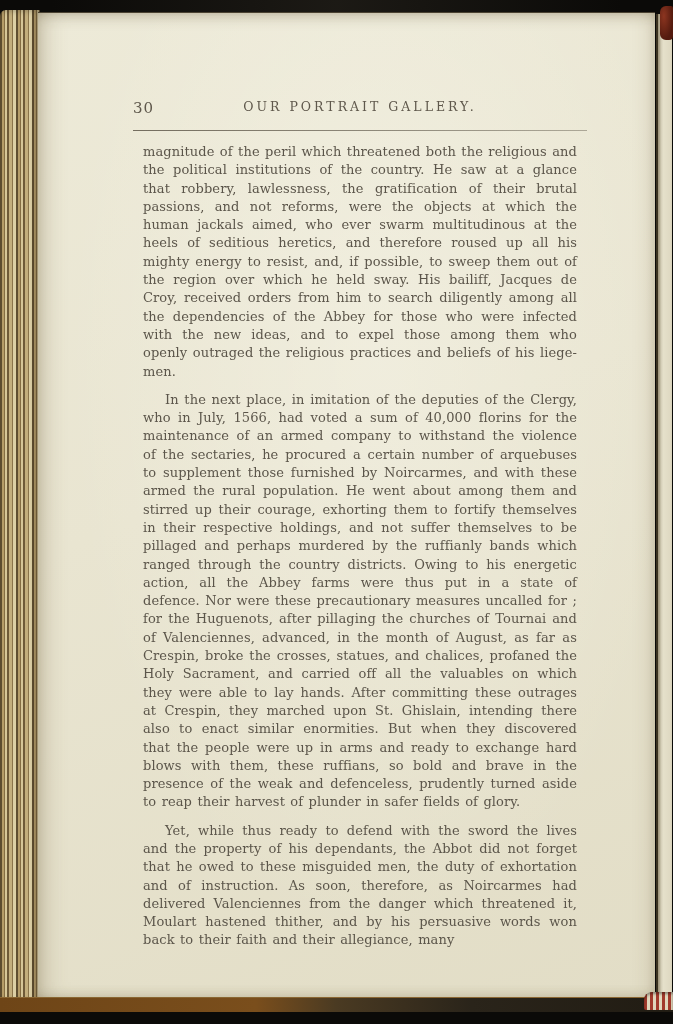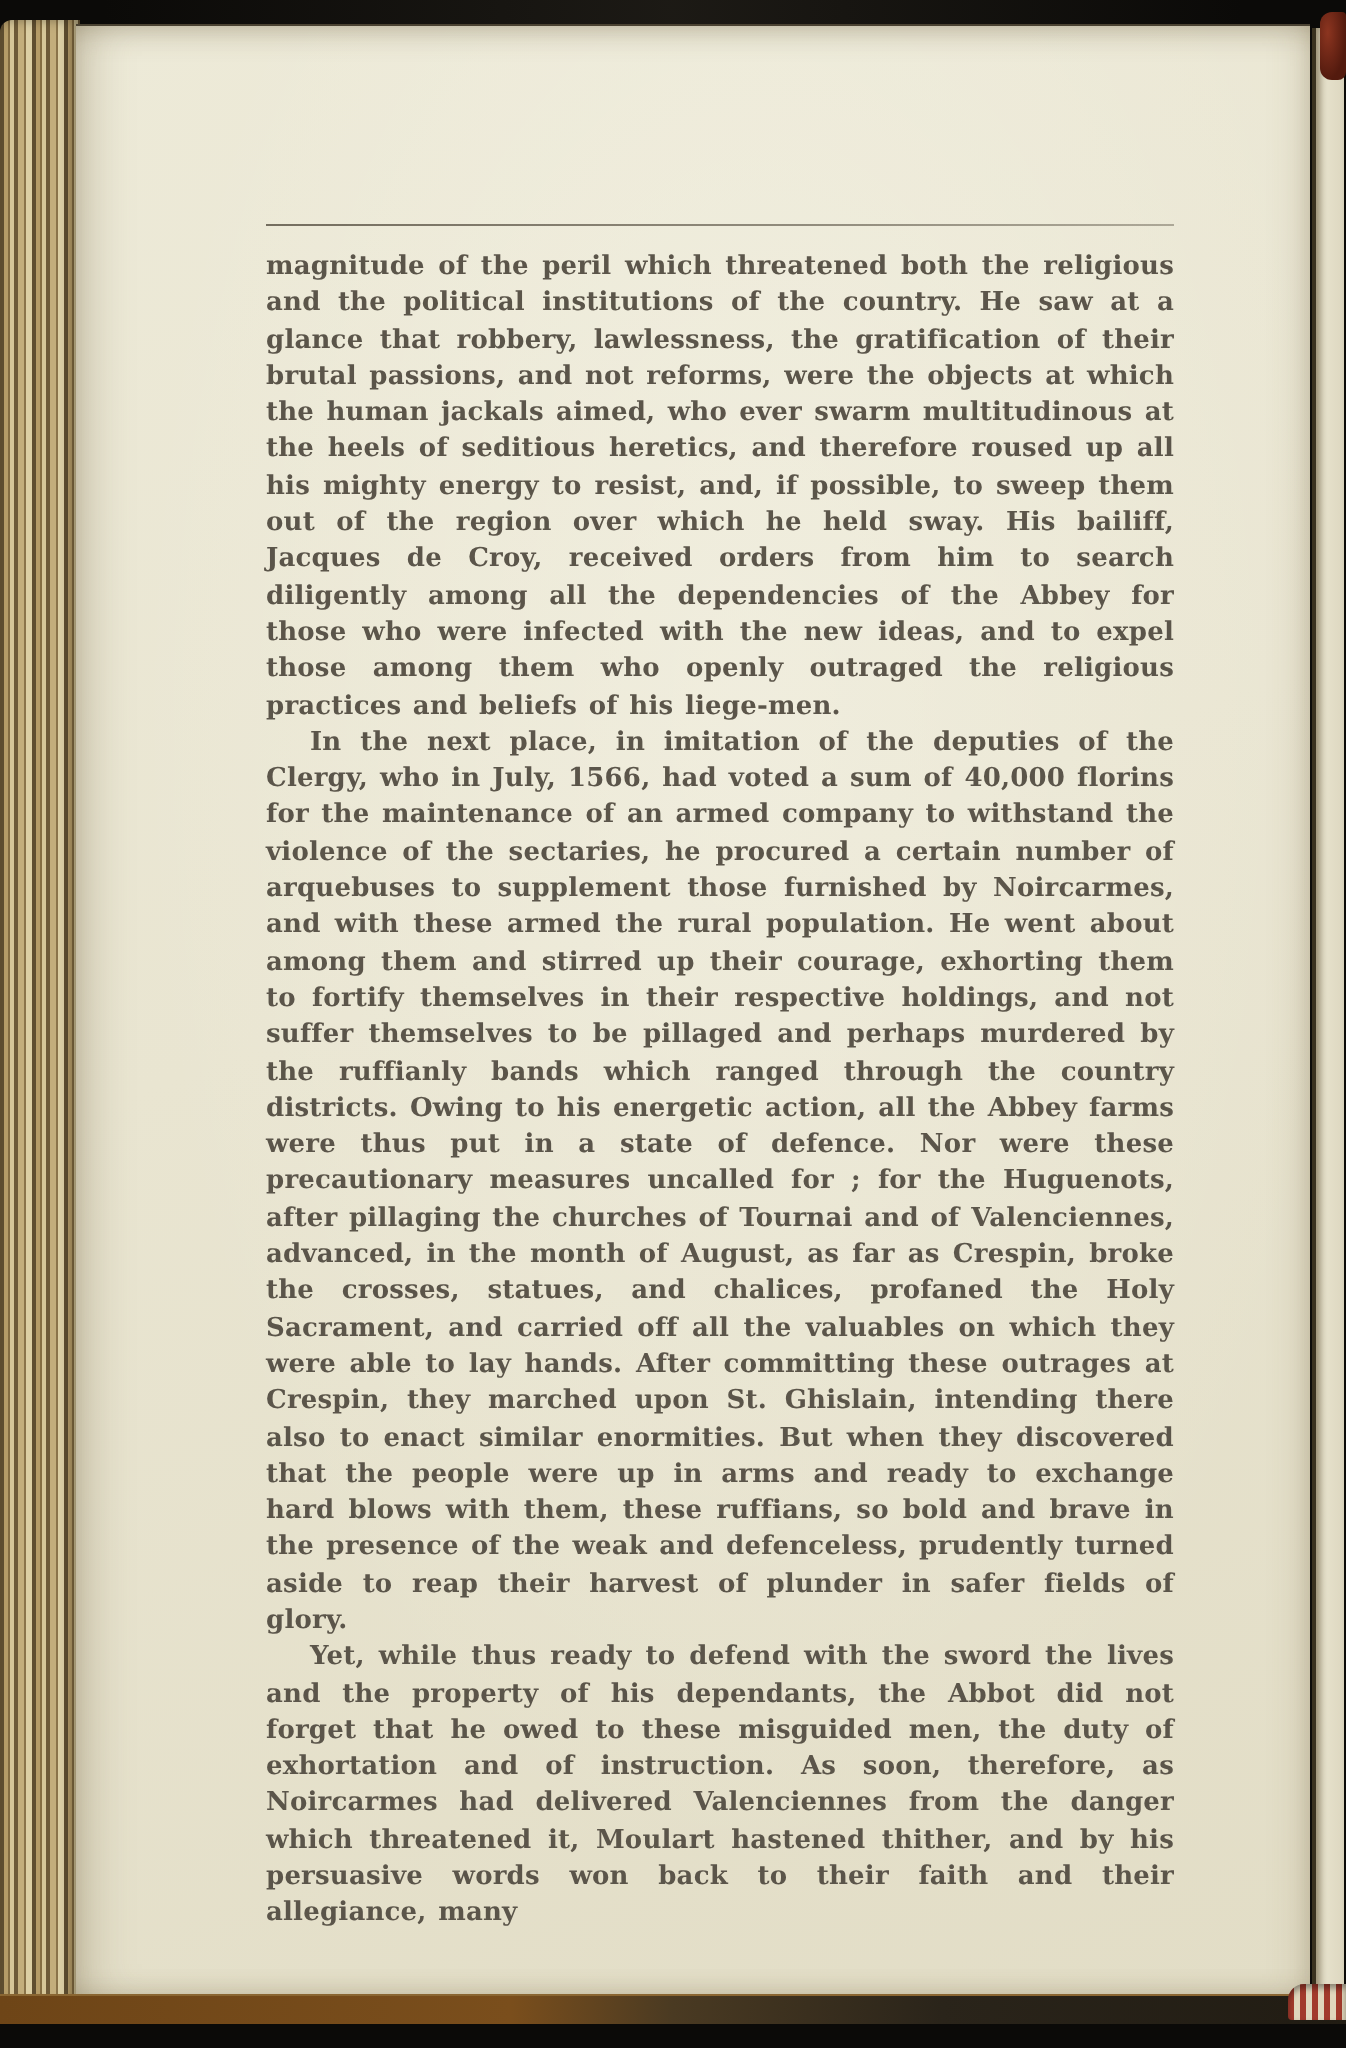--- a/index.html
+++ b/index.html
@@ -77,28 +77,27 @@
   .header-rule {
     margin-top: 13px;
     height: 1px;
     background: linear-gradient(90deg, rgba(95,88,74,0.85) 0%, rgba(95,88,74,0.65) 60%, rgba(95,88,74,0.45) 100%);
   }
 
   .text-block {
     margin-top: 12px;
   }
   .text-block p {
-    margin: 0;
+    margin: 10px;
     font-size: 13px;
     line-height: 18.3px;
     text-align: justify;
     word-spacing: 0.09em;
     letter-spacing: 0.1px;
     color: #5b554a;
-    font-weight: bold;
   }
   .text-block p.indent {
     text-indent: 22px;
   }
 
   
   .next-leaf {
     position: absolute;
     left: 656px; top: 14px;
     width: 14px; height: 981px;
@@ -141,20 +140,24 @@
 </style>
 </head>
 <body>
 
 <div class="stage">
 
   <div class="page-stack"></div>
 
   <div class="page">
 
+    <div class="page-header">
+      <span class="folio">30</span>
+      <span class="running-title">OUR PORTRAIT GALLERY.</span>
+    </div>
 
     <div class="header-rule"></div>
 
     <div class="text-block">
       <p>magnitude of the peril which threatened both the religious and the political institutions of the country.  He saw at a glance that robbery, lawlessness, the gratification of their brutal passions, and not reforms, were the objects at which the human jackals aimed, who ever swarm multitudinous at the heels of seditious heretics, and therefore roused up all his mighty energy to resist, and, if possible, to sweep them out of the region over which he held sway.  His bailiff, Jacques de Croy, received orders from him to search diligently among all the dependencies of the Abbey for those who were infected with the new ideas, and to expel those among them who openly outraged the religious practices and beliefs of his liege-men.</p>
       <p class="indent">In the next place, in imitation of the deputies of the Clergy, who in July, 1566, had voted a sum of 40,000 florins for the maintenance of an armed company to withstand the violence of the sectaries, he procured a certain number of arquebuses to supplement those furnished by Noircarmes, and with these armed the rural population.  He went about among them and stirred up their courage, exhorting them to fortify themselves in their respective holdings, and not suffer themselves to be pillaged and perhaps murdered by the ruffianly bands which ranged through the country districts.  Owing to his energetic action, all the Abbey farms were thus put in a state of defence.  Nor were these precautionary measures uncalled for ; for the Huguenots, after pillaging the churches of Tournai and of Valenciennes, advanced, in the month of August, as far as Crespin, broke the crosses, statues, and chalices, profaned the Holy Sacrament, and carried off all the valuables on which they were able to lay hands.  After committing these outrages at Crespin, they marched upon St. Ghislain, intending there also to enact similar enormities.  But when they discovered that the people were up in arms and ready to exchange hard blows with them, these ruffians, so bold and brave in the presence of the weak and defenceless, prudently turned aside to reap their harvest of plunder in safer fields of glory.</p>
       <p class="indent">Yet, while thus ready to defend with the sword the lives and the property of his dependants, the Abbot did not forget that he owed to these misguided men, the duty of exhortation and of instruction. As soon, therefore, as Noircarmes had delivered Valenciennes from the danger which threatened it, Moulart hastened thither, and by his persuasive words won back to their faith and their allegiance, many</p>
     </div>
 
   </div>

